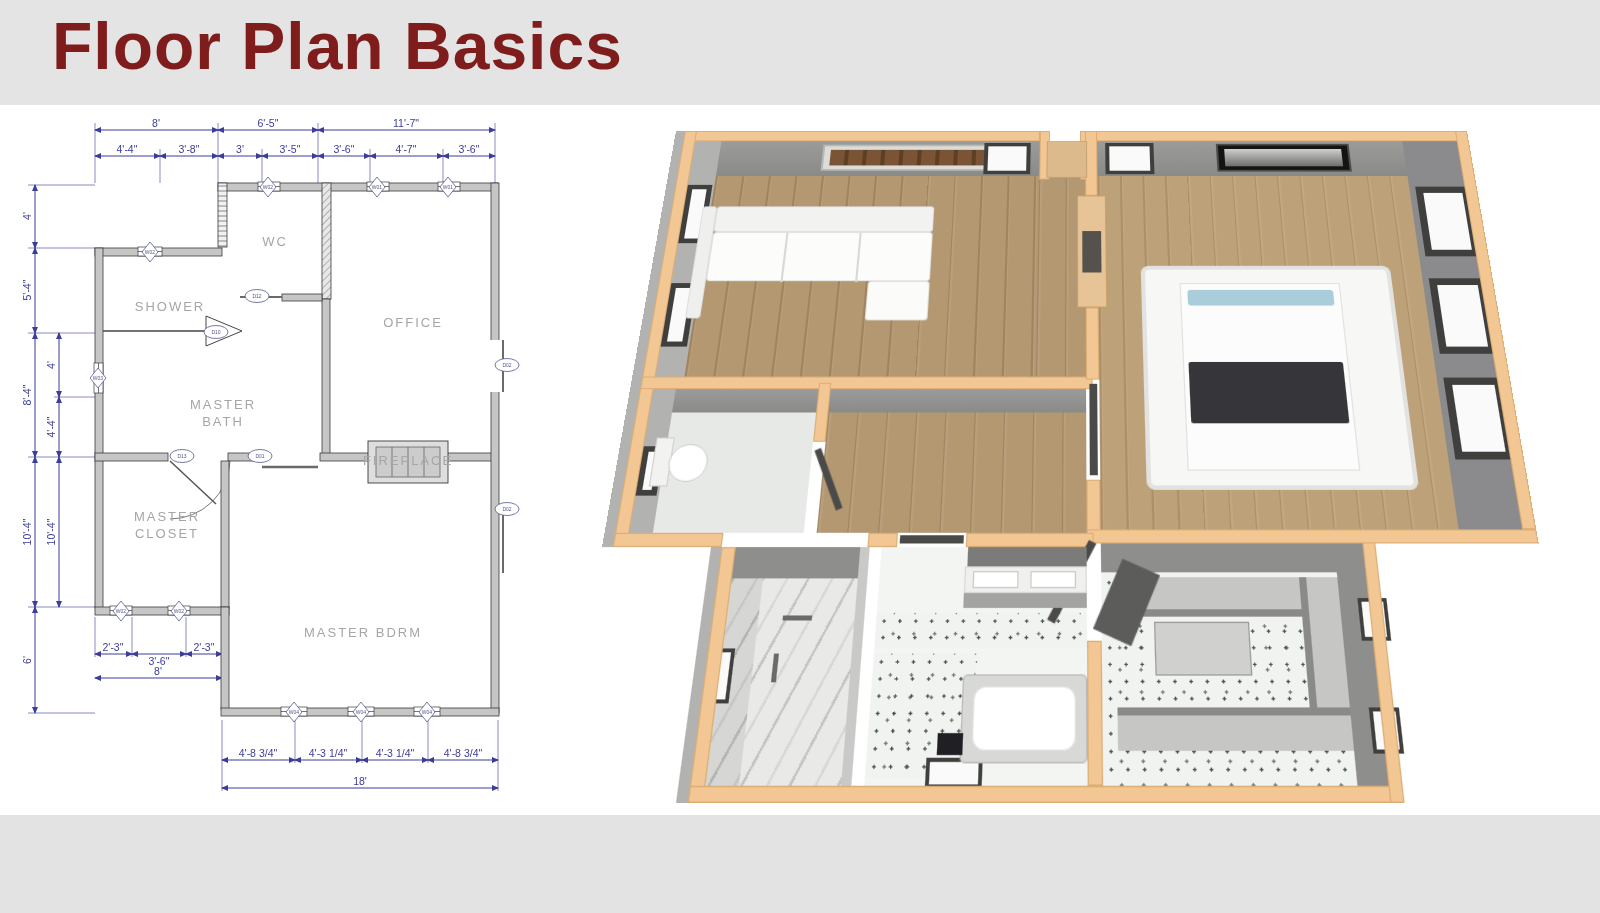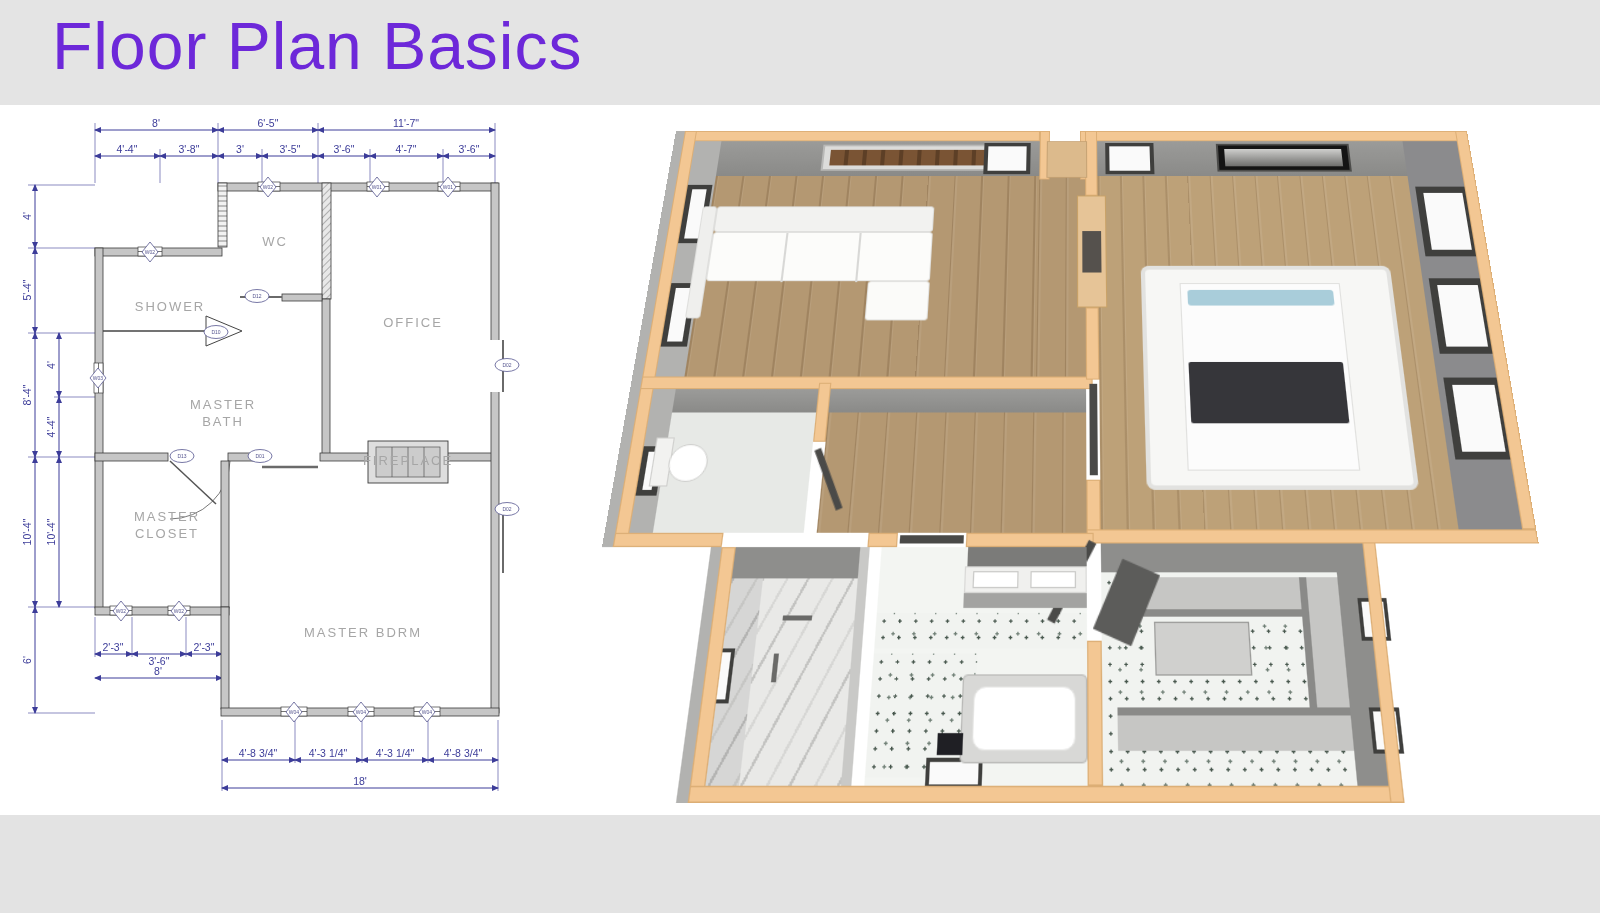--- a/index.html
+++ b/index.html
@@ -1,19 +1,19 @@
 <!DOCTYPE html>
 <html><head>
 <meta charset="utf-8">
 <style>
   html,body{margin:0;padding:0;background:#ffffff;}
   .slide{position:relative;width:1600px;height:913px;overflow:hidden;background:#fff;
          font-family:"Liberation Sans", sans-serif;}
   .banner{position:absolute;left:0;top:0;width:1600px;height:105px;background:#e4e4e4;}
-  .banner h1{margin:0;padding:8px 0 0 52px;font-size:66px;font-weight:400;color:#6d28d9;
+  .banner h1{margin:0;padding:8px 0 0 52px;font-size:66px;font-weight:700;color:#7f1d1d;
              letter-spacing:1px;font-family:"Liberation Sans",sans-serif;}
   .footer{position:absolute;left:0;top:815px;width:1600px;height:98px;background:#e3e3e3;}
 
   
   .plan2d{position:absolute;left:10px;top:105px;width:520px;height:710px;}
   .plan2d svg{display:block;}
   text.dim{font-size:10.5px;fill:#3c3c99;paint-order:stroke;stroke:#ffffff;stroke-width:3px;
            font-family:"Liberation Sans",sans-serif;}
   text.room{font-size:13px;fill:#a6a6a6;letter-spacing:2px;font-family:"Liberation Sans",sans-serif;}
   text.mark{font-size:5px;fill:#55558f;font-family:"Liberation Sans",sans-serif;}

